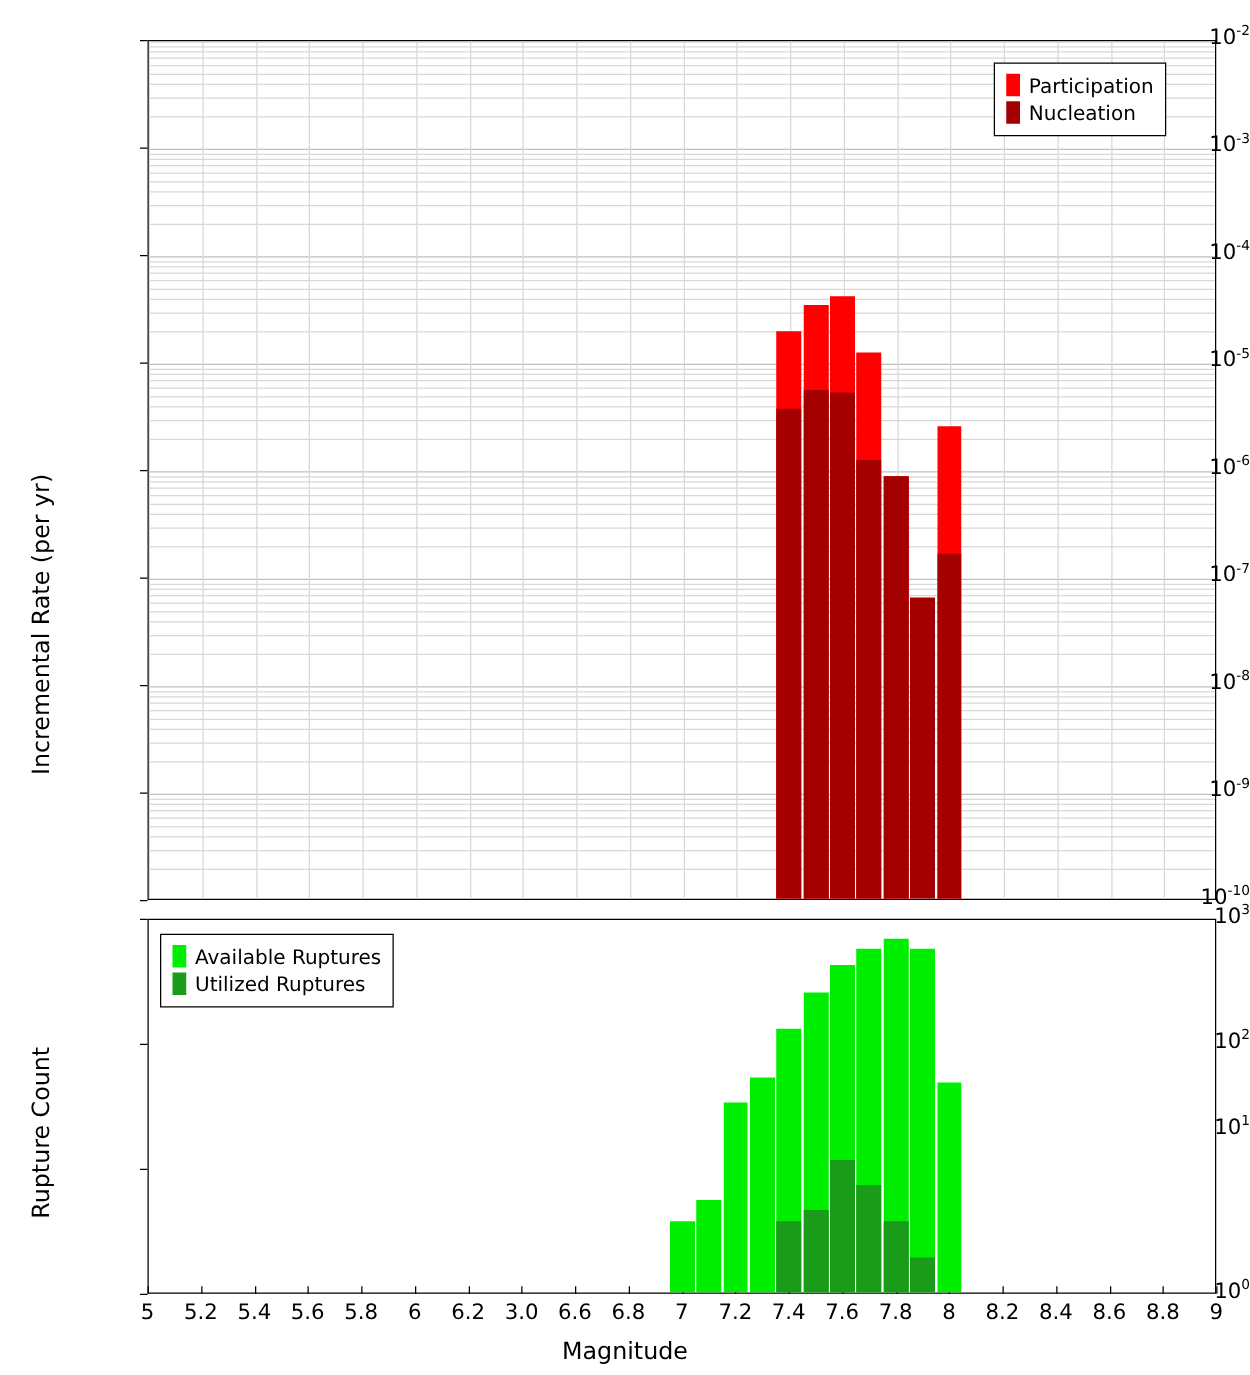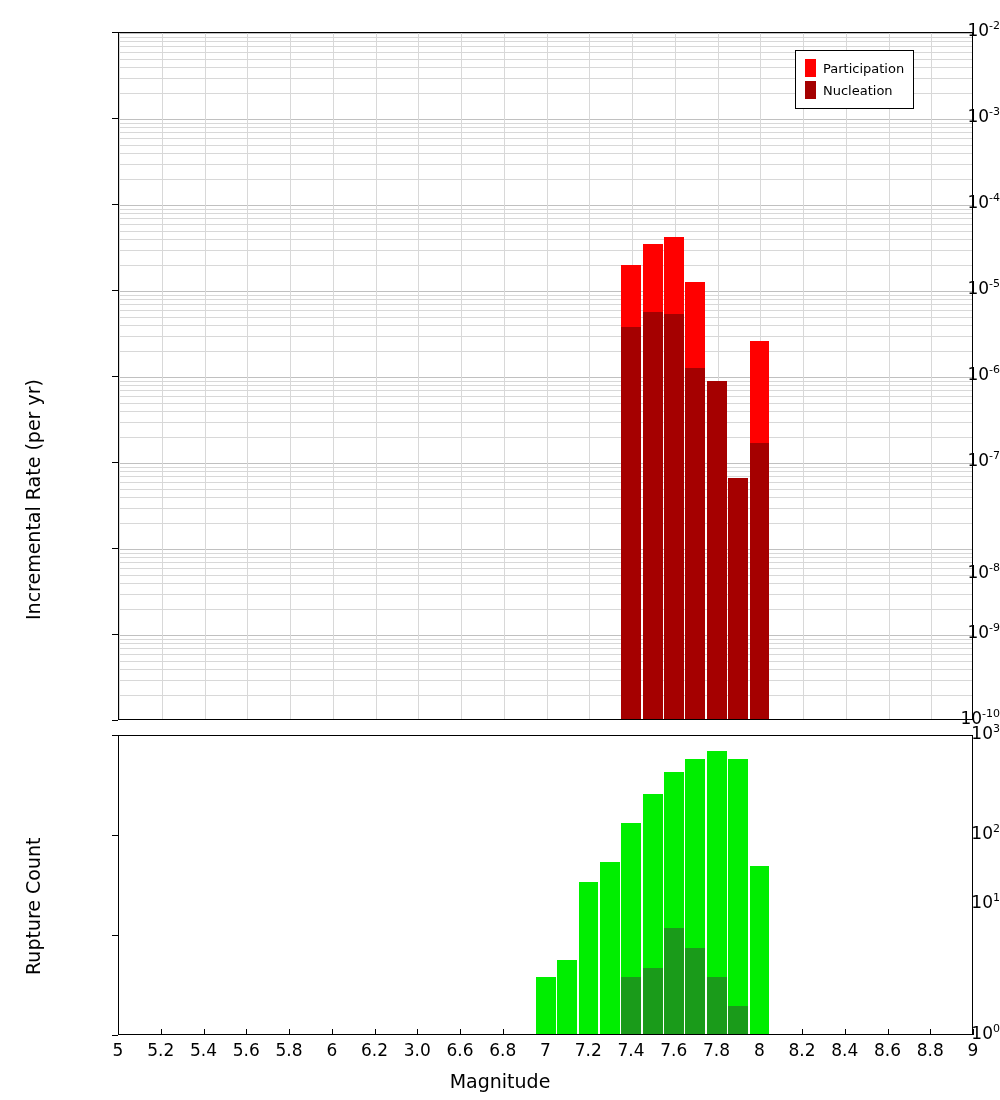--- a/index.html
+++ b/index.html
@@ -167,21 +167,21 @@
     align-items: center;
     height: 22px;
   }
   .legend-swatch {
     width: 11px;
     height: 18px;
     margin-right: 7px;
     flex: 0 0 auto;
   }
   .legend-label {
-    font-size: 13px;
+    font-size: 16px;
     color: #000;
     white-space: nowrap;
   }
 </style>
 </head>
 <body>
 
 <div id="root">
 
 
@@ -330,21 +330,21 @@
       <div class="ytick" style="top: 106px;">10<sup>-3</sup></div>
       <div class="tickmark-y" style="top: 118px;"></div>
       <div class="ytick" style="top: 192px;">10<sup>-4</sup></div>
       <div class="tickmark-y" style="top: 204px;"></div>
       <div class="ytick" style="top: 278px;">10<sup>-5</sup></div>
       <div class="tickmark-y" style="top: 290px;"></div>
       <div class="ytick" style="top: 364px;">10<sup>-6</sup></div>
       <div class="tickmark-y" style="top: 376px;"></div>
       <div class="ytick" style="top: 450px;">10<sup>-7</sup></div>
       <div class="tickmark-y" style="top: 462px;"></div>
-      <div class="ytick" style="top: 562px; text-align: right;">10<sup>-8</sup></div>
+      <div class="ytick" style="top: 536px; text-align: right;">10<sup>-8</sup></div>
       <div class="tickmark-y" style="top: 548px;"></div>
       <div class="ytick" style="top: 622px;">10<sup>-9</sup></div>
       <div class="tickmark-y" style="top: 634px;"></div>
       <div class="ytick" style="top: 708px;">10<sup>-10</sup></div>
       <div class="tickmark-y" style="top: 720px;"></div>
     </div>
   <div id="yticks-bottom">
       <div class="ytick" style="top: 723px;">10<sup>3</sup></div>
       <div class="tickmark-y" style="top: 735px;"></div>
       <div class="ytick" style="top: 823px;">10<sup>2</sup></div>
@@ -403,14 +403,24 @@
     <div class="legend-row">
       <span class="legend-swatch" style="background:#ff0000"></span>
       <span class="legend-label">Participation</span>
     </div>
     <div class="legend-row">
       <span class="legend-swatch" style="background:#a50000"></span>
       <span class="legend-label">Nucleation</span>
     </div>
   </div>
 
+  <div class="legend" id="legend-bottom">
+    <div class="legend-row">
+      <span class="legend-swatch" style="background:#00ee00"></span>
+      <span class="legend-label">Available Ruptures</span>
+    </div>
+    <div class="legend-row">
+      <span class="legend-swatch" style="background:#1a9b1a"></span>
+      <span class="legend-label">Utilized Ruptures</span>
+    </div>
+  </div>
 
 </div>
 
 </body></html>

